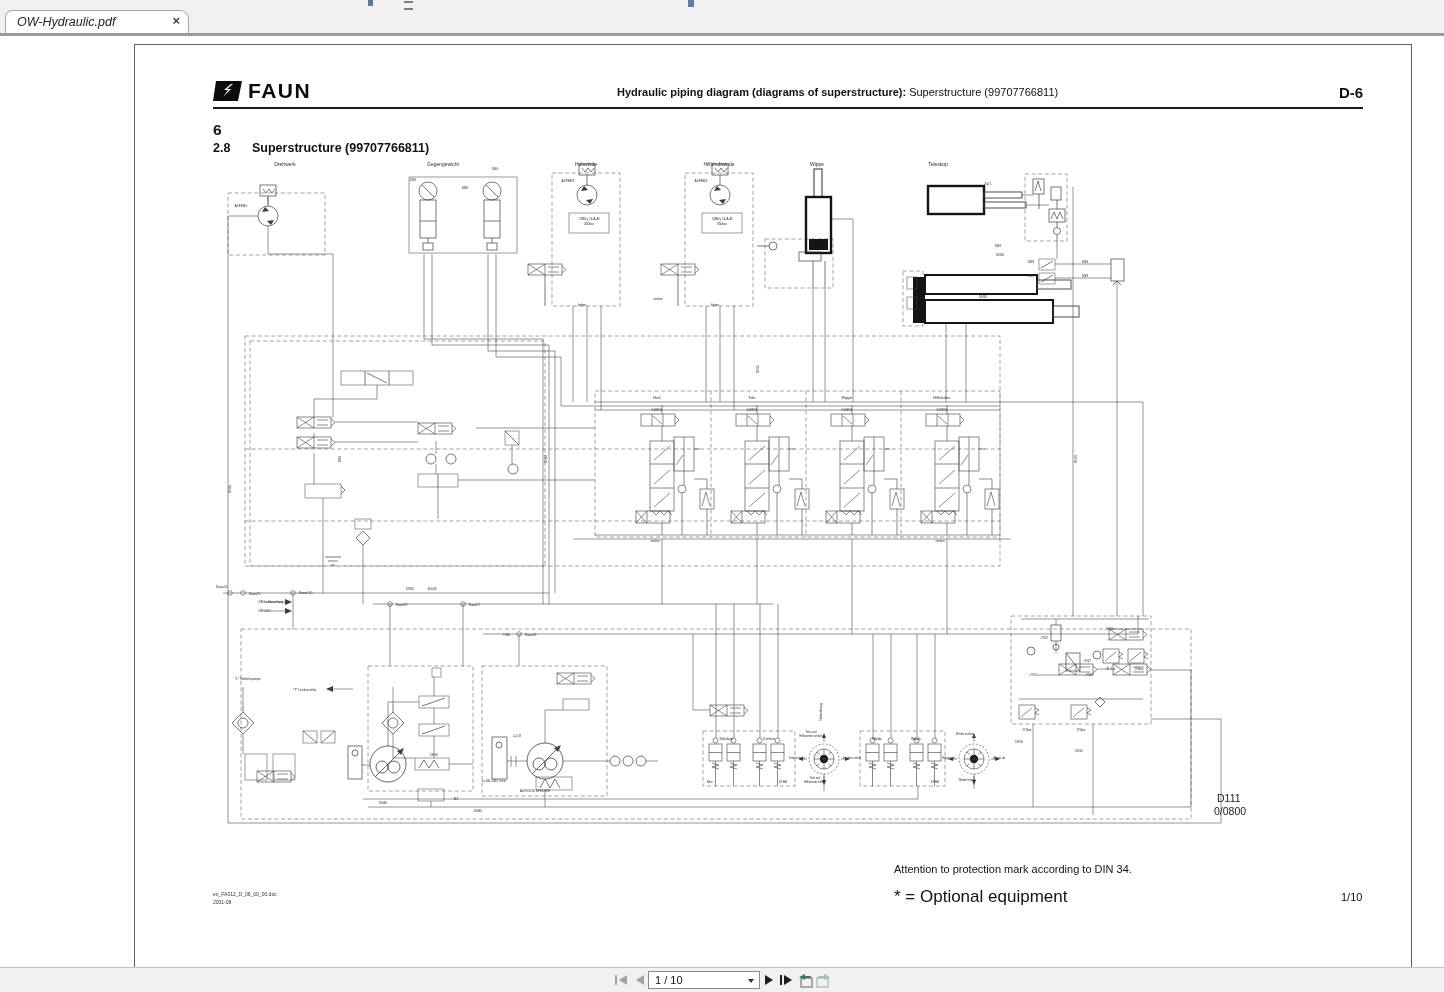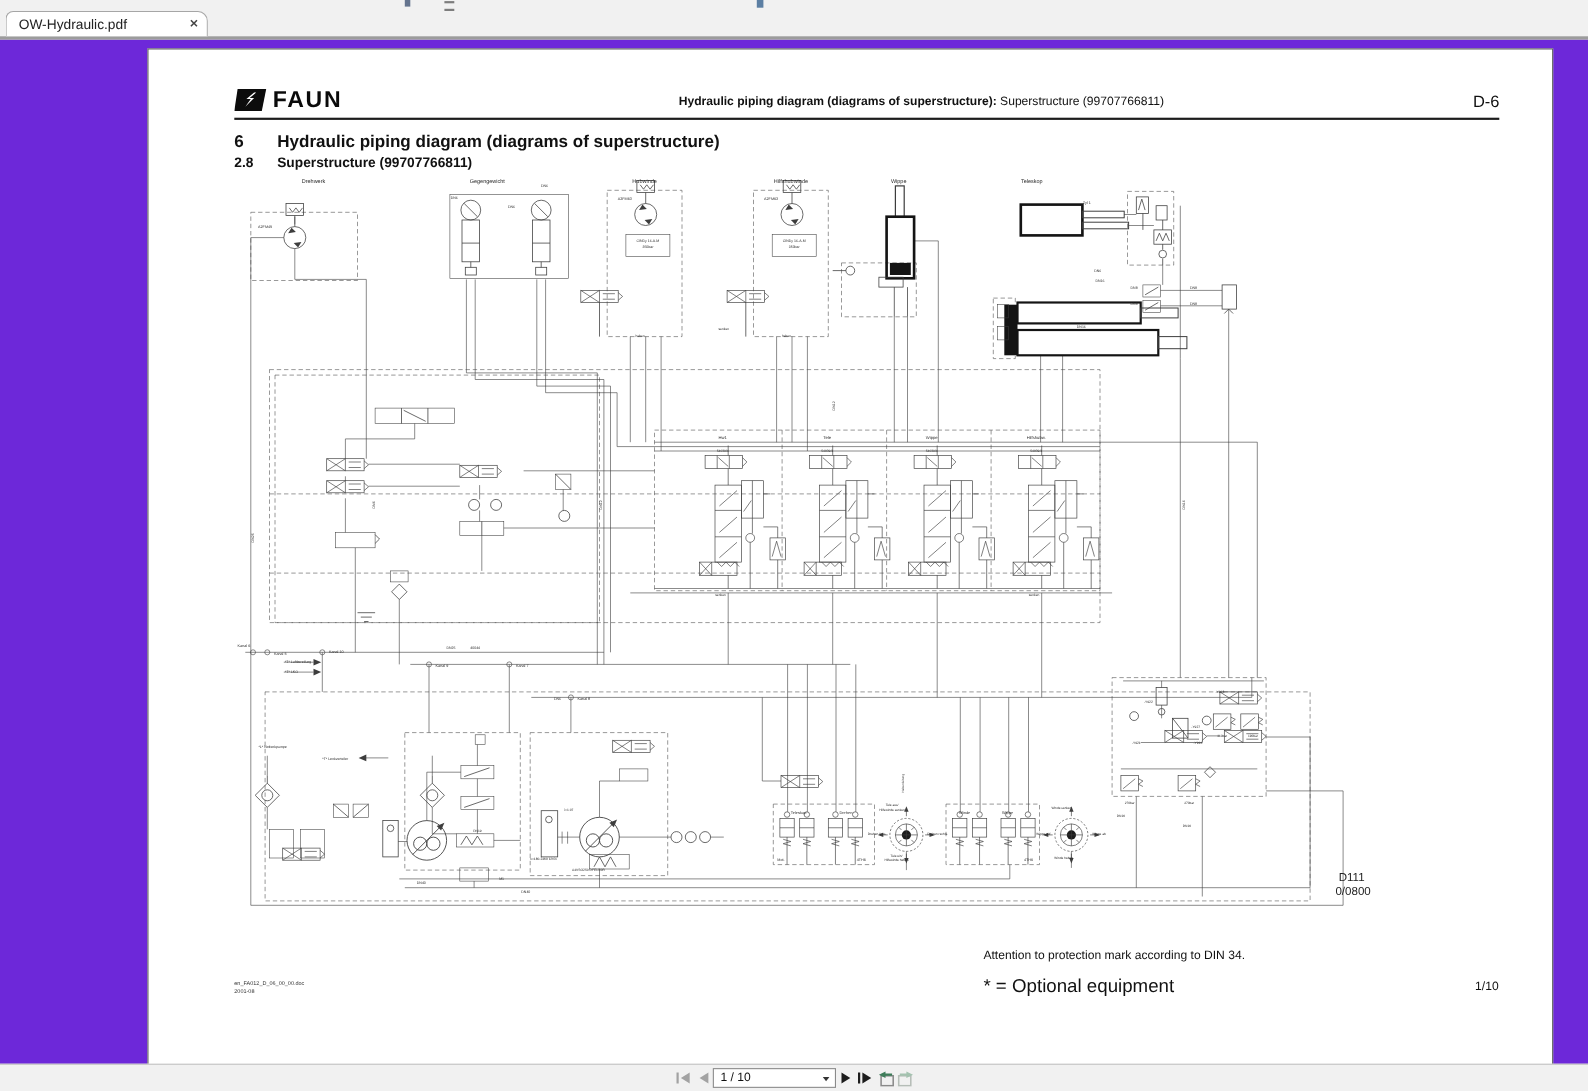--- a/index.html
+++ b/index.html
@@ -2,35 +2,35 @@
 <html><head>
 <meta charset="utf-8">
 <style>
   html,body{margin:0;padding:0;width:1444px;height:992px;overflow:hidden;
     font-family:"Liberation Sans","DejaVu Sans",sans-serif;background:#ababab;}
   
   .tabbar{position:absolute;left:0;top:0;width:1444px;height:33px;background:#f1f1f1;
     border-bottom:3px solid #9c9c9c;z-index:30;}
   .tab{position:absolute;left:5px;top:10px;width:184px;height:23px;background:#fff;
     border:1px solid #a6a6a6;border-bottom:none;border-radius:7px 9px 0 0;box-sizing:border-box;}
-  .tab-label{position:absolute;left:11px;top:4px;font-size:12.5px;color:#222;}
+  .tab-label{position:absolute;left:11px;top:4px;font-size:12.5px;color:#222;font-style:italic;}
   .tab-close{position:absolute;right:8px;top:2px;font-size:13px;color:#444;cursor:default;font-weight:bold;}
   .frag{position:absolute;}
   .frag-a{left:368px;top:0;width:5px;height:6px;background:#64748e;}
   .frag-b{left:404px;top:1px;width:9px;height:5px;border-top:2px solid #7d7d7d;border-bottom:2px solid #7d7d7d;}
   .frag-c{left:688px;top:0;width:6px;height:7px;background:#5c7fa3;}
   
-  .viewer{position:absolute;left:0;top:33px;width:1444px;height:935px;background:#6d28d9;}
+  .viewer{position:absolute;left:0;top:33px;width:1444px;height:935px;background:#ffffff;}
   .pdf-page{position:absolute;left:134px;top:11px;width:1278px;height:930px;background:#fff;
     border:1px solid #5f5f5f;box-sizing:border-box;}
   .logo{position:absolute;left:78px;top:34px;display:flex;align-items:center;gap:5px;}
   .logo-text{font-size:21px;font-weight:800;letter-spacing:1.5px;color:#0a0a0a;}
   .hdr-center{position:absolute;left:452px;top:41px;font-size:11px;color:#111;white-space:nowrap;}
   .hdr-center b{font-weight:bold;margin-left:30px;}
-  .hdr-ref{position:absolute;left:1204px;top:39px;font-size:15px;font-weight:normal;color:#111;}
+  .hdr-ref{position:absolute;left:1204px;top:39px;font-size:15px;font-weight:bold;color:#111;}
   .hdr-rule{position:absolute;left:78px;top:62px;width:1150px;height:2px;background:#1c1c1c;}
   .h1n{position:absolute;left:78px;top:76px;font-size:15.5px;font-weight:bold;color:#111;}
   .h1t{position:absolute;left:117px;top:76px;font-size:15.5px;font-weight:bold;color:#111;}
   .h2n{position:absolute;left:78px;top:96px;font-size:12.5px;font-weight:bold;color:#111;}
   .h2t{position:absolute;left:117px;top:96px;font-size:12.5px;font-weight:bold;color:#111;}
   .schematic{position:absolute;left:78px;top:114px;}
   .note-att{position:absolute;left:759px;top:818px;font-size:11px;color:#111;}
   .note-opt{position:absolute;left:759px;top:842px;font-size:17px;color:#111;}
   .note-sheet{position:absolute;left:1206px;top:846px;font-size:11px;color:#111;text-align:center;}
   .dwg-no{position:absolute;left:1082px;top:747px;font-size:10.5px;color:#222;}
@@ -68,21 +68,20 @@
       <polygon points="10,17 15,10 11,10 18,4 20,4 14,9 18,9" fill="#ffffff"></polygon>
     </svg>
     <span class="logo-text">FAUN</span>
   </div>
 
   <div class="hdr-center"><b>Hydraulic piping diagram (diagrams of superstructure):</b><span> Superstructure (99707766811)</span></div>
   <div class="hdr-ref">D-6</div>
   <div class="hdr-rule"></div>
 
   <div class="h1n">6</div>
-  <div class="h1t">Hydraulic piping diagram (diagrams of superstructure)</div>
   <div class="h2n">2.8</div>
   <div class="h2t">Superstructure (99707766811)</div>
 
   <svg class="schematic" width="1160" height="700" viewBox="0 0 1160 700" font-family="Liberation Sans, DejaVu Sans, sans-serif">
     <defs>
       <g id="ggw" stroke="#3d3d3d" fill="none" stroke-width="0.7">
         <circle cx="0" cy="0" r="9"></circle>
             <line x1="-6" y1="-6" x2="6" y2="6"></line>
         <rect x="-8" y="9" width="16" height="38"></rect>
             <line x1="-8" y1="30" x2="8" y2="30"></line>

